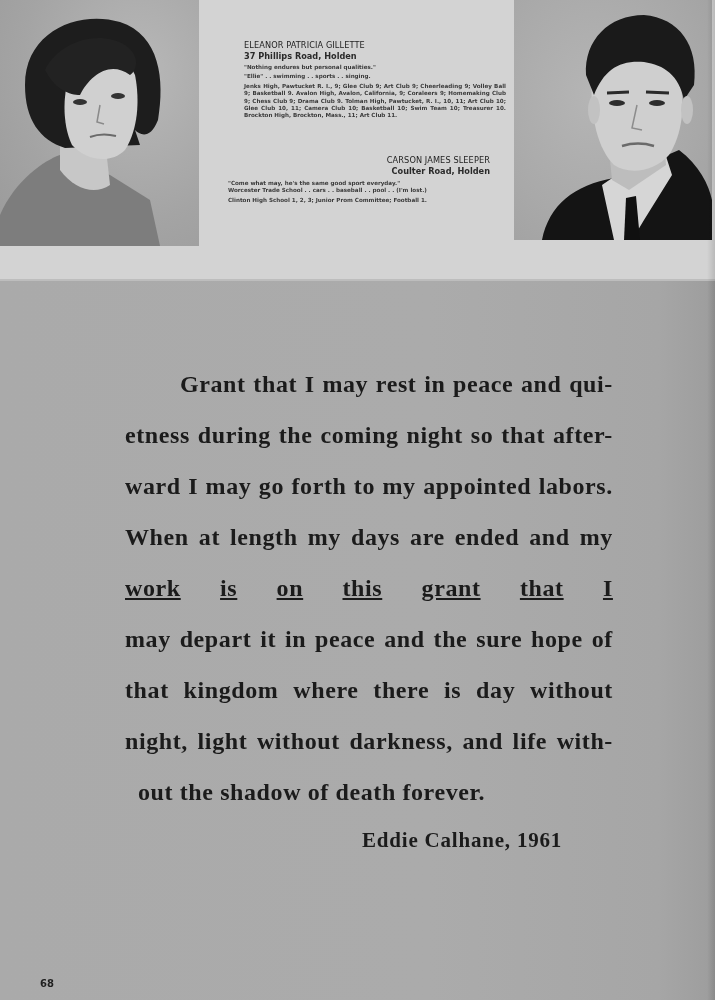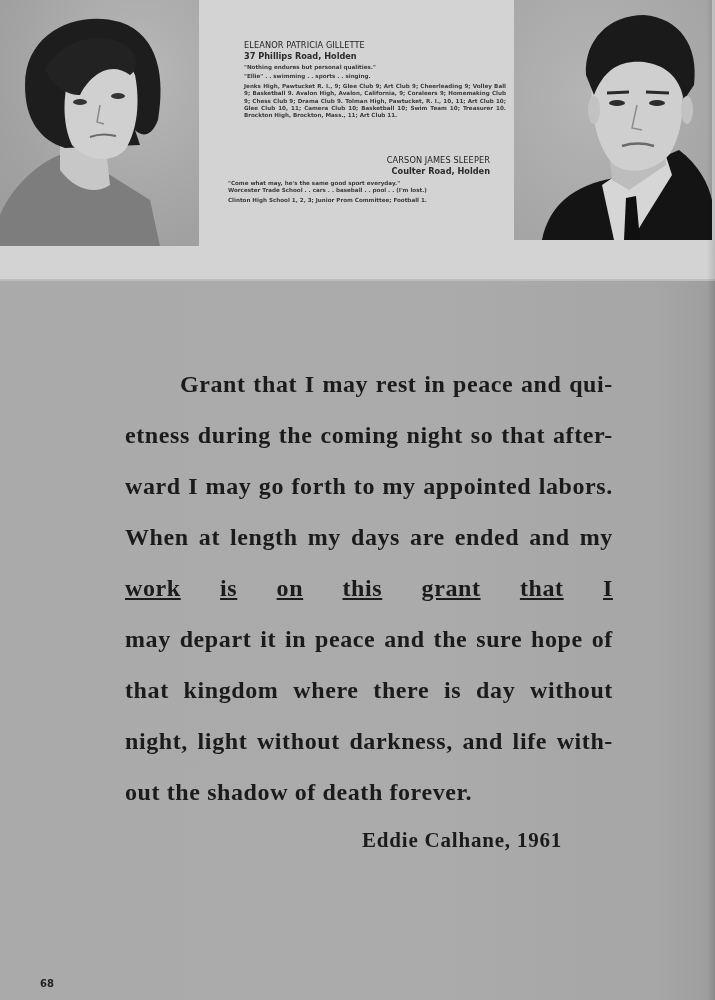--- a/index.html
+++ b/index.html
@@ -60,21 +60,21 @@
     font-family: "Liberation Serif", serif;
     font-size: 24px;
   }
   .prayer .line {
     height: 51px; line-height: 38px;
     white-space: nowrap;
     display: flex; justify-content: space-between;
     letter-spacing: 0.6px;
   }
   .prayer .line.first { padding-left: 55px; }
-  .prayer .line.last { justify-content: flex-start; }
+  .prayer .line.last { justify-content: flex-start; margin-left: 13px; }
   .prayer .line span { display: inline-block; }
   .attribution {
     position: absolute; left: 362px; top: 828px;
     color: #1b1b1b; font-weight: bold; font-size: 21px; letter-spacing: 0.8px;
     font-family: "Liberation Serif", serif;
   }
   .page-number {
     position: absolute; left: 40px; top: 978px;
     font-family: "DejaVu Sans", sans-serif; font-weight: bold;
     font-size: 10px; color: #1f1f1f;

